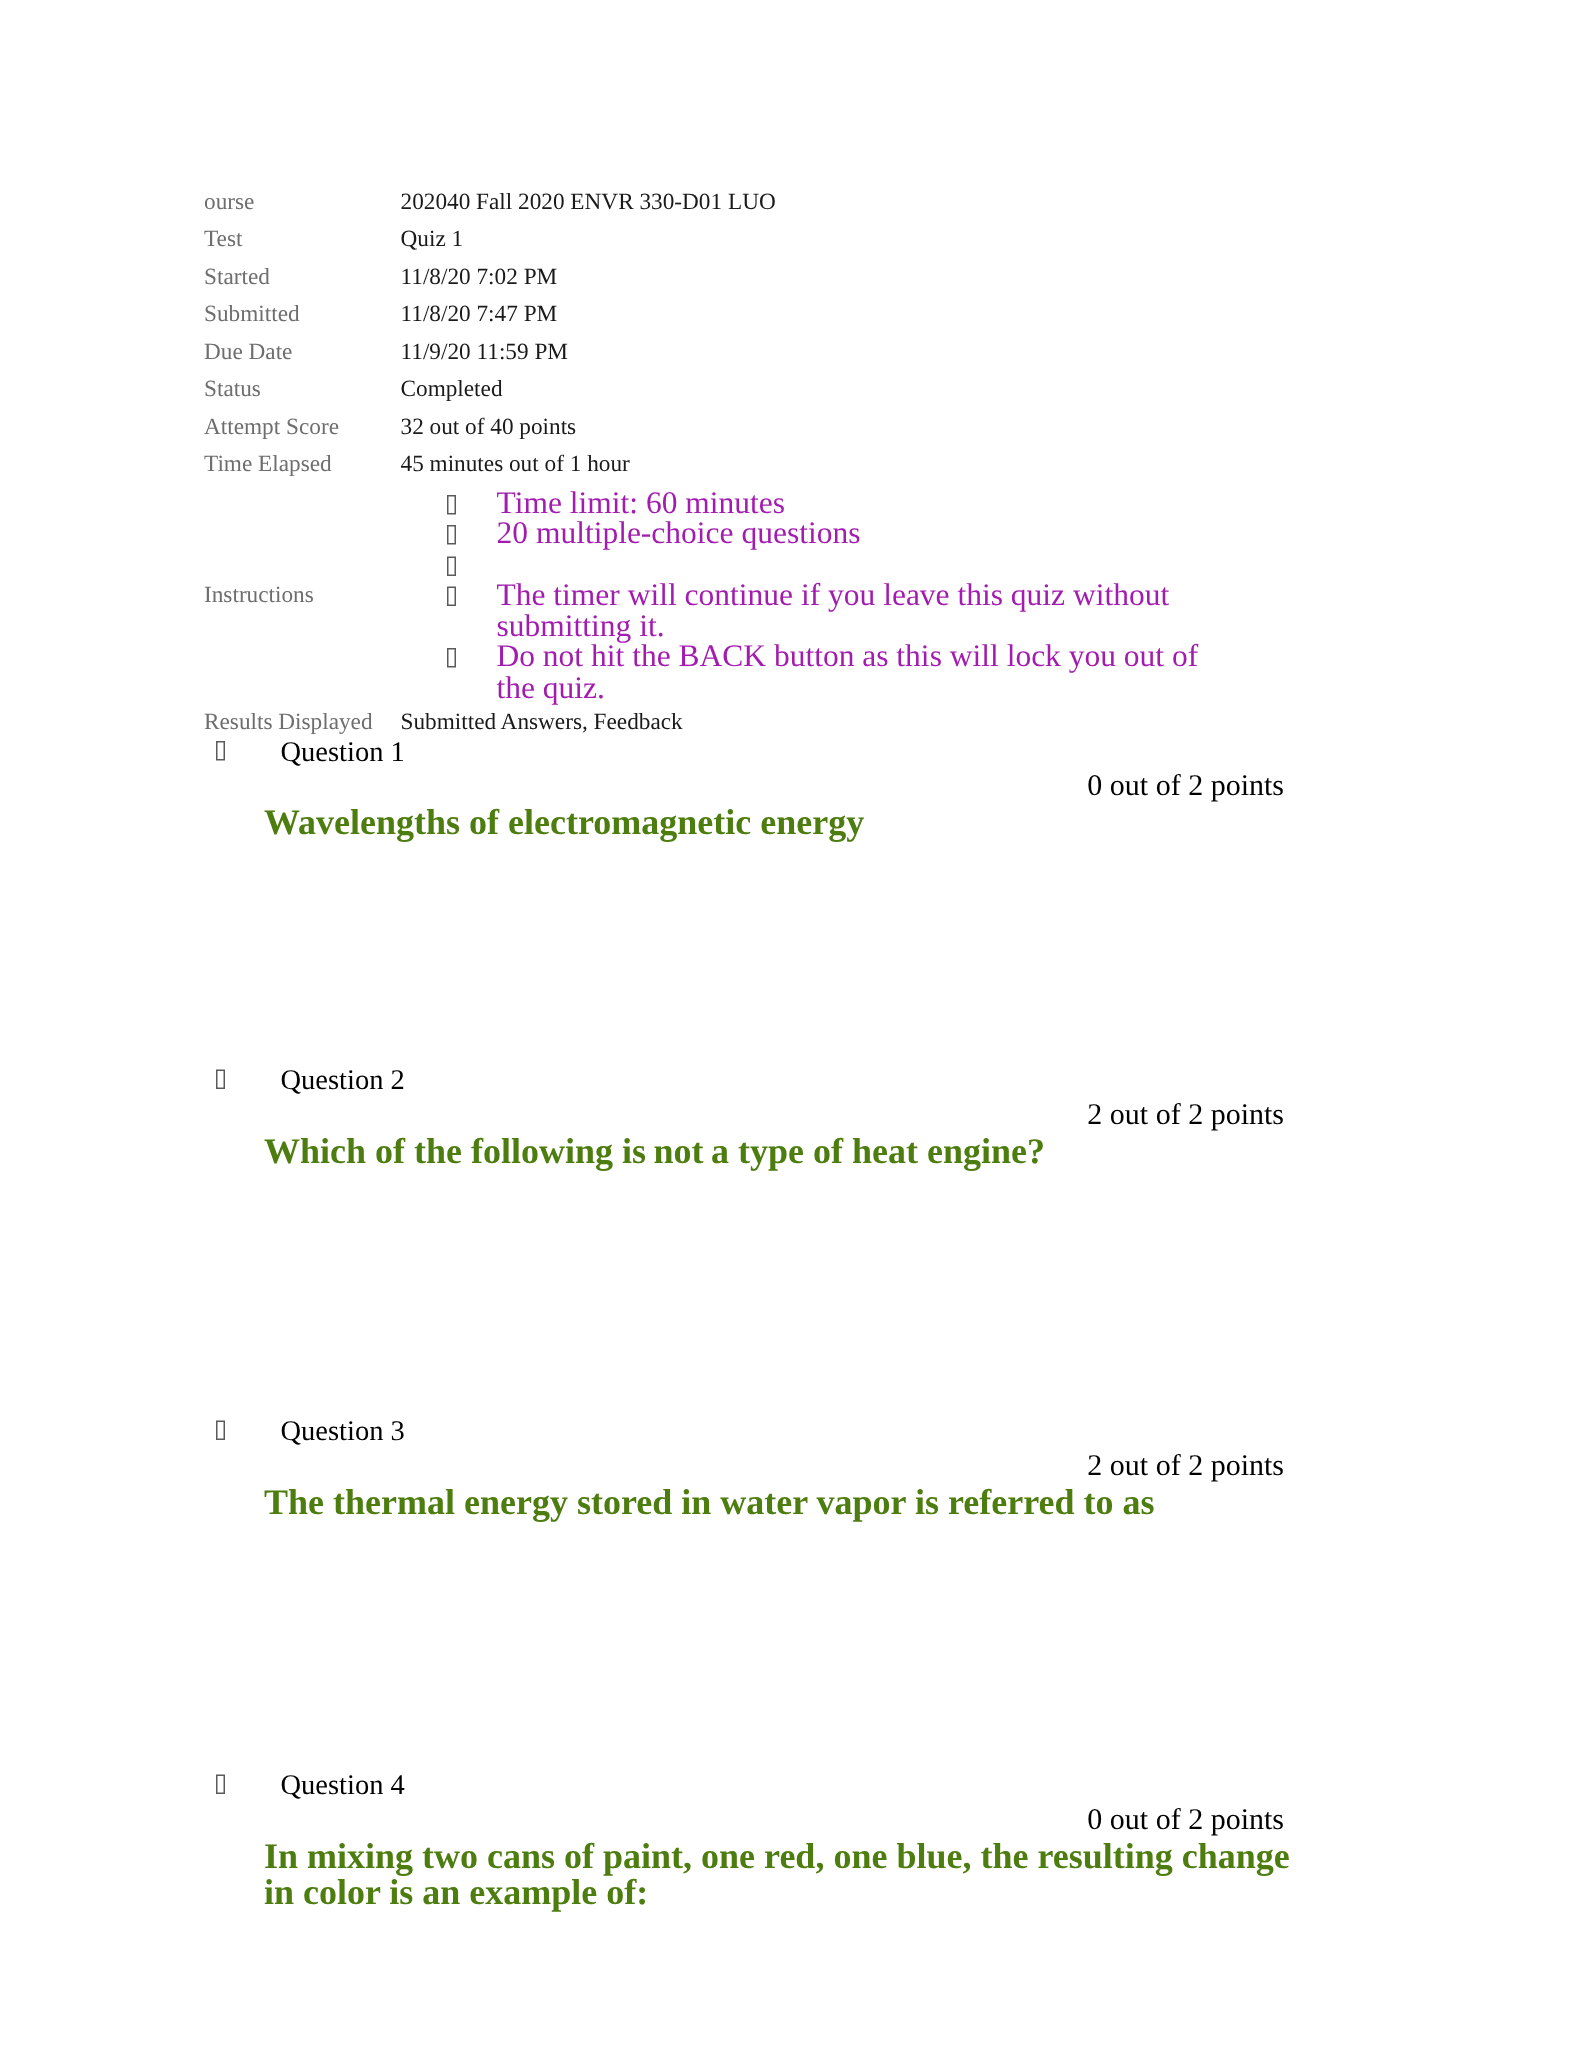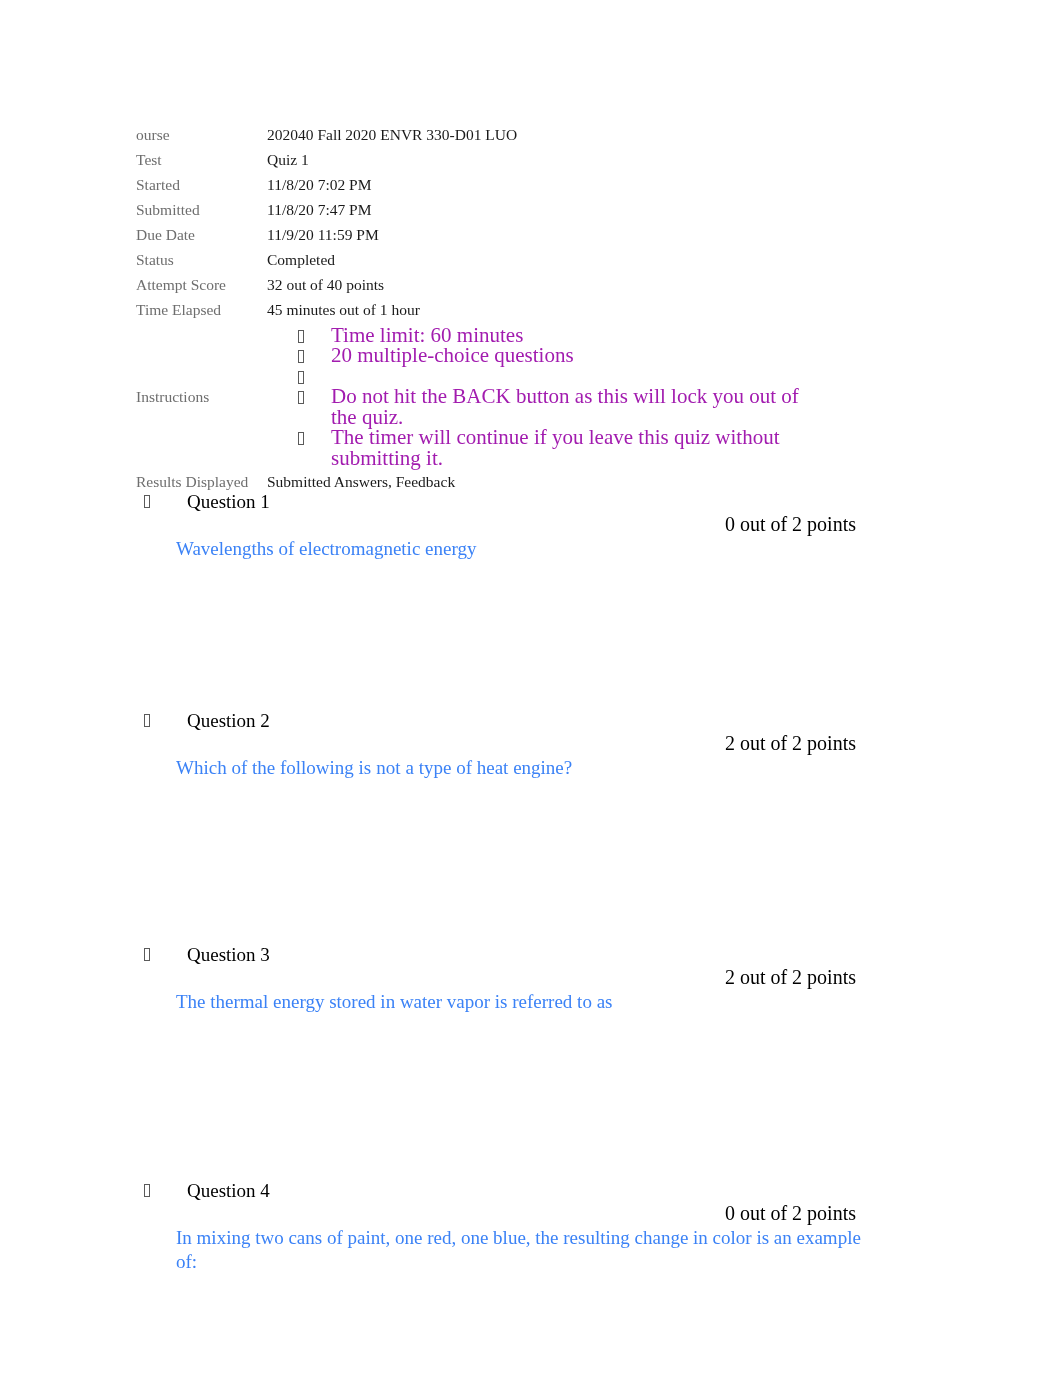--- a/index.html
+++ b/index.html
@@ -117,23 +117,24 @@
     font-size: 20px;
     line-height: 20px;
     color: #000000;
     white-space: nowrap;
   }
   .q-body {
     position: absolute;
     left: 176px;
     top: 48px;
     width: 700px;
-    font-size: 19px;
+    font-size: 24px;
     line-height: 24px;
-    color: #3b82f6;
+    color: #4d7c0f;
+    font-weight: bold;
   }
   .q-body .spaced {
     padding: 0 5px;
   }
 </style>
 </head>
 <body>
 
 <div class="page">
 
@@ -189,25 +190,25 @@
           </li>
           <li class="instr-item">
             <span class="instr-bullet"><span class="tofu"></span></span>
             <span class="instr-text">20 multiple-choice questions</span>
           </li>
           <li class="instr-item">
             <span class="instr-bullet"><span class="tofu"></span></span>
           </li>
           <li class="instr-item">
             <span class="instr-bullet"><span class="tofu"></span></span>
+            <span class="instr-text" style="max-width:520px;">The timer will continue if you leave this quiz without submitting it.</span>
+          </li>
+          <li class="instr-item">
+            <span class="instr-bullet"><span class="tofu"></span></span>
             <span class="instr-text">Do not hit the BACK button as this will lock you out of the quiz.</span>
-          </li>
-          <li class="instr-item">
-            <span class="instr-bullet"><span class="tofu"></span></span>
-            <span class="instr-text" style="max-width:520px;">The timer will continue if you leave this quiz without submitting it.</span>
           </li>
         </ul>
       </div>
     </div>
 
     <div class="meta-row" style="margin-top:2px;">
       <div class="meta-label" style="line-height:22px;">Results Displayed</div>
       <div class="meta-value">Submitted Answers, Feedback</div>
     </div>
 

